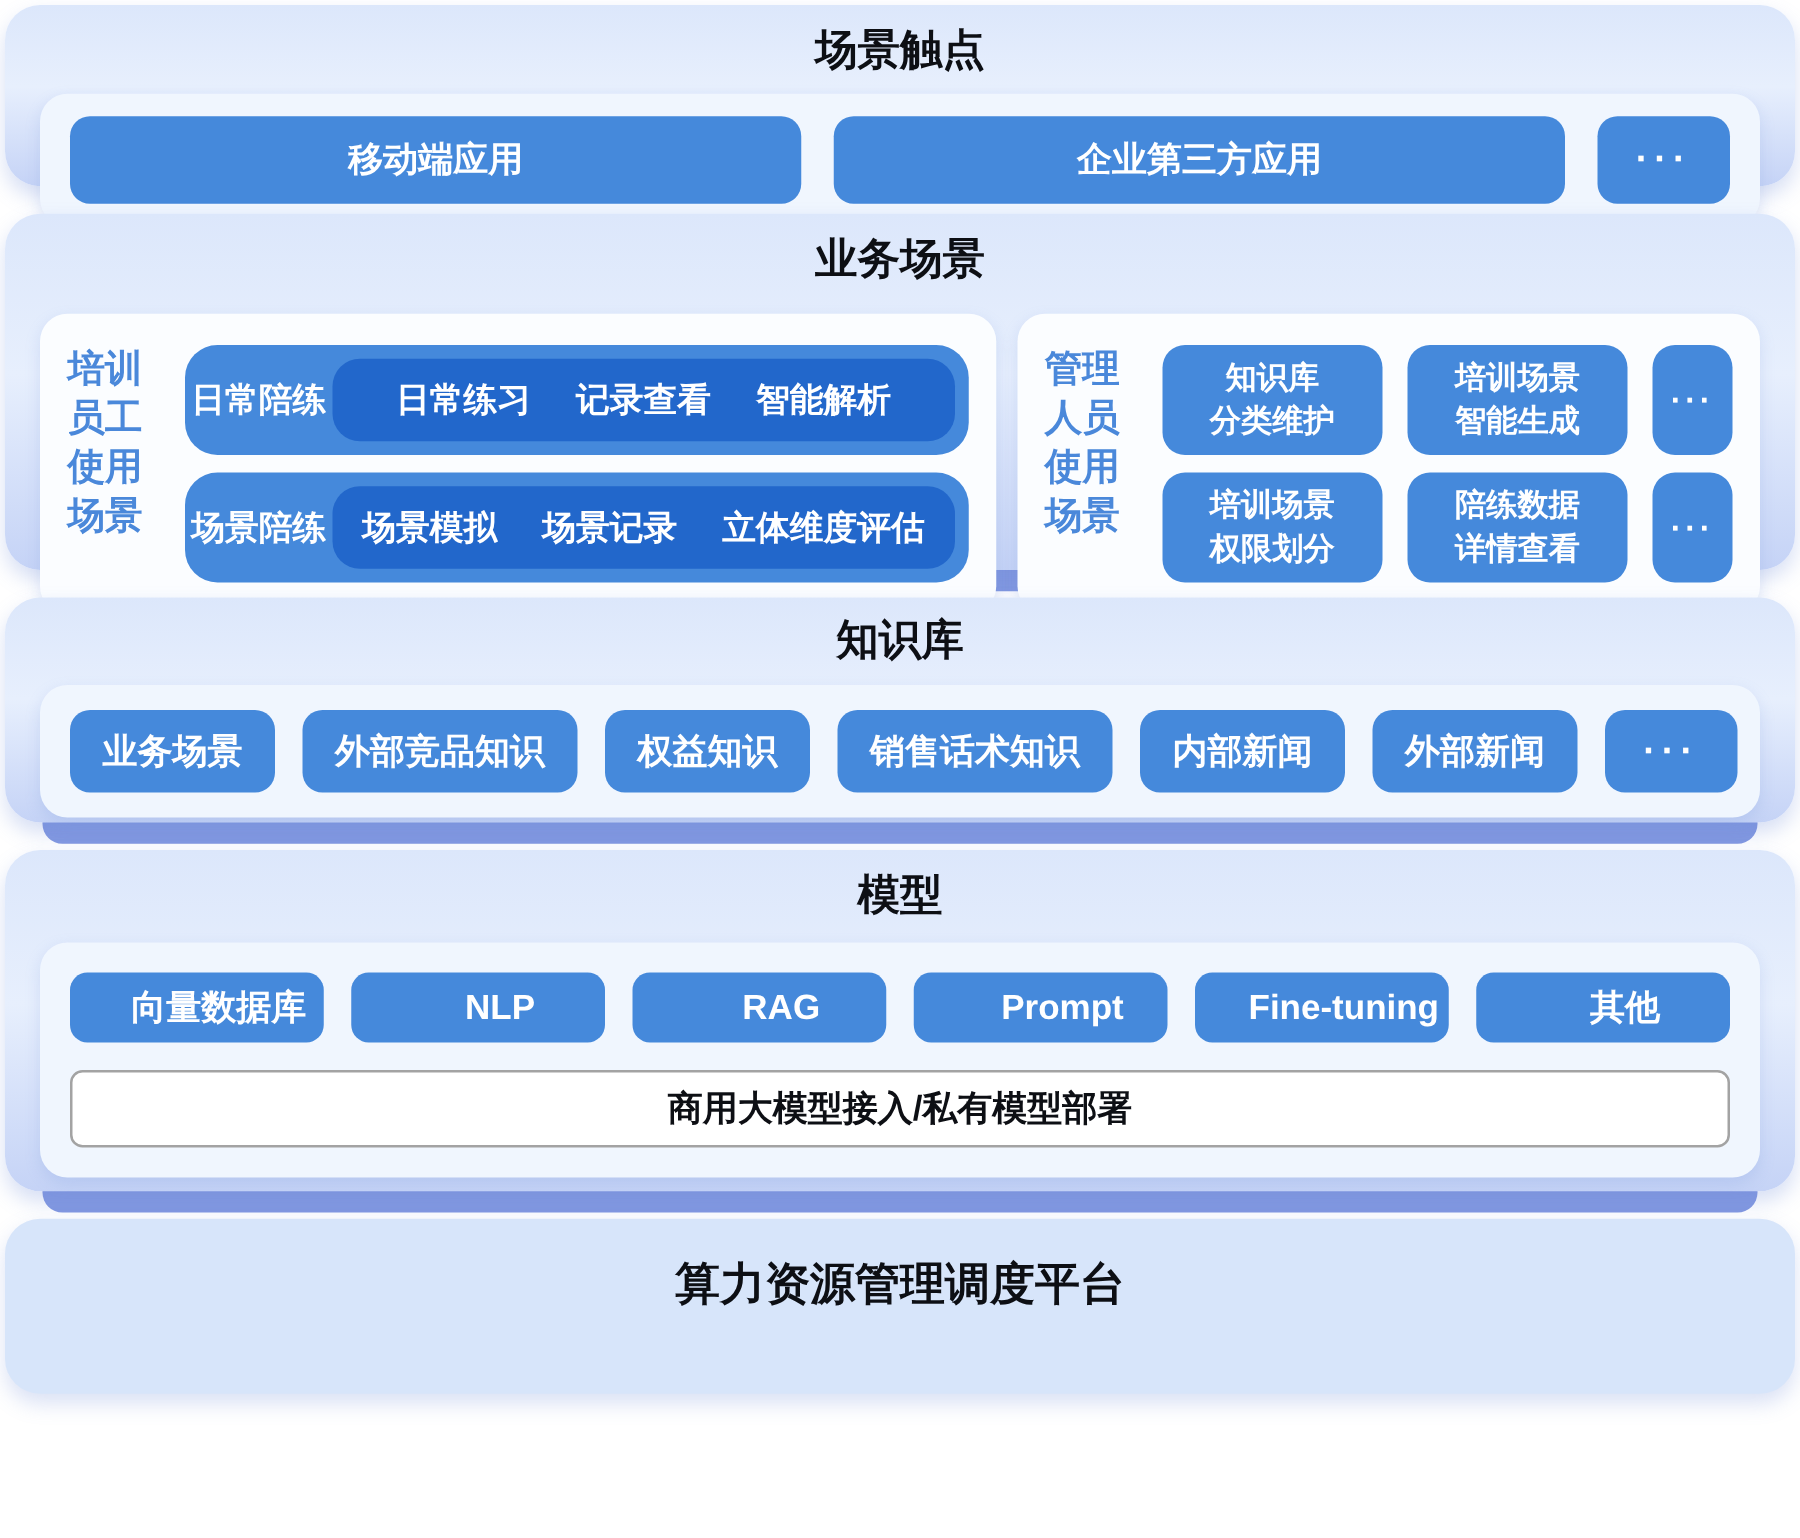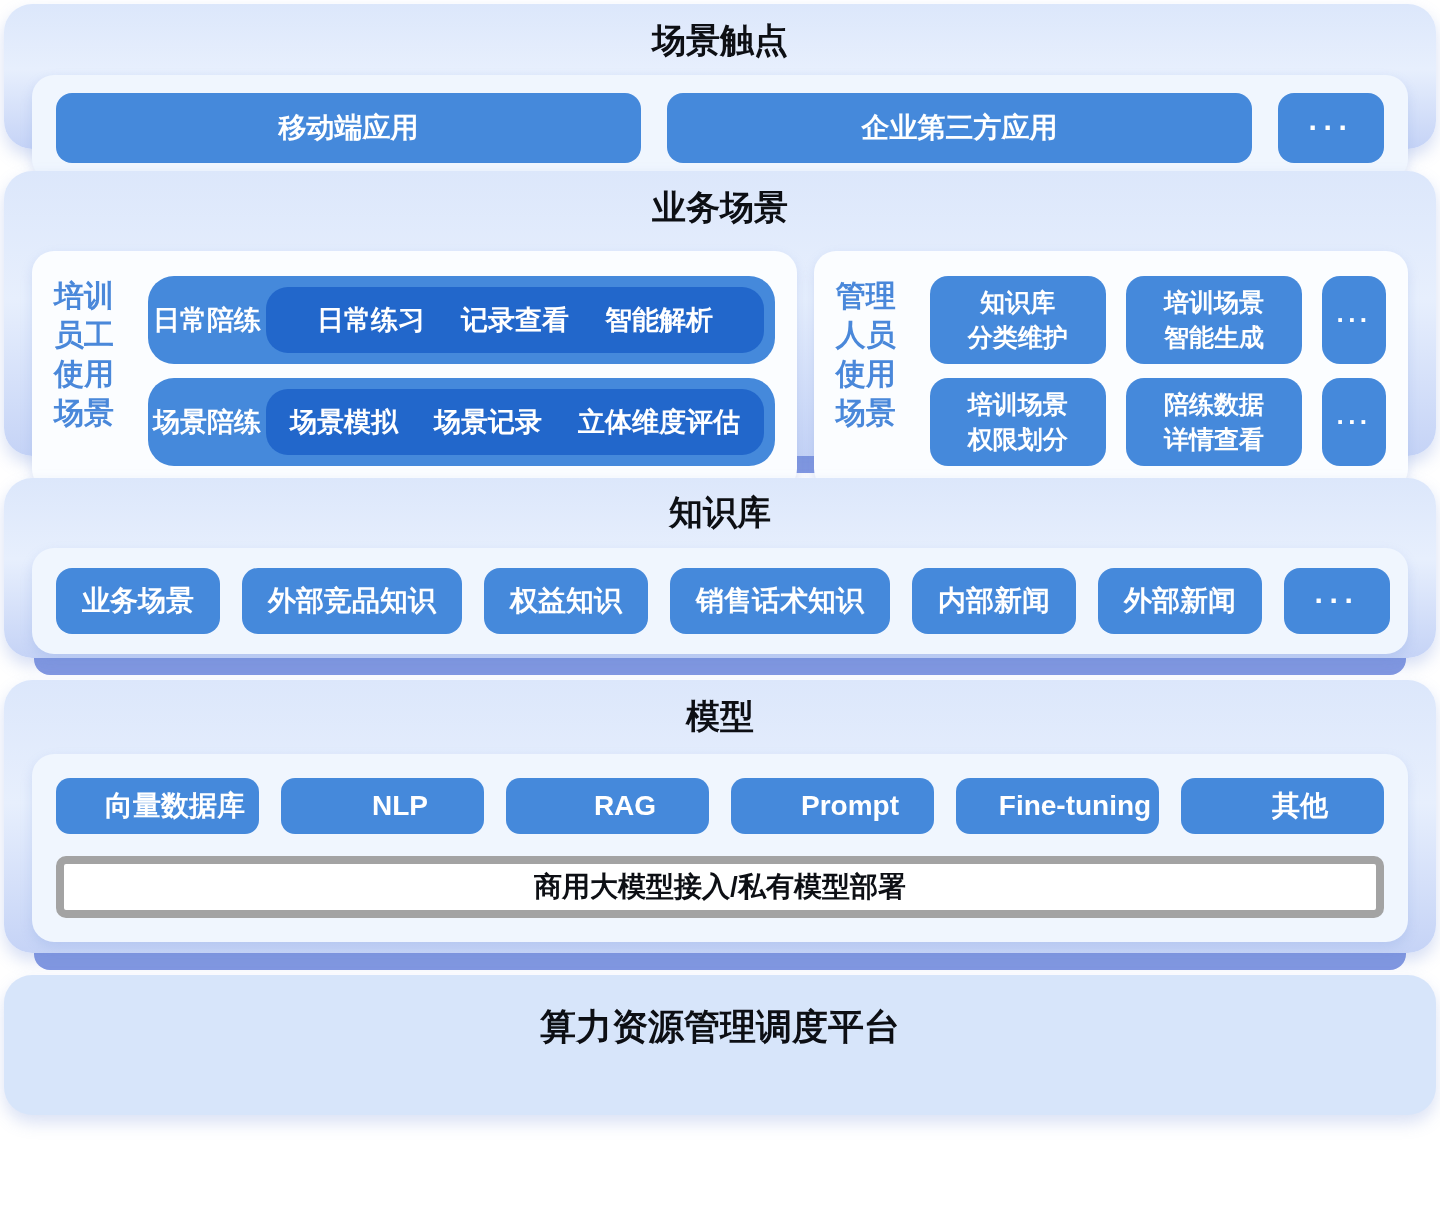--- a/index.html
+++ b/index.html
@@ -79,21 +79,21 @@
   .panel3 .btn { flex: 1 1 auto; height: 66px; padding: 0 26px; white-space: nowrap; }
   .panel3 .more-btn { flex: 0 0 106px; padding: 0; }
 
   
   .card4 { height: 273px; }
   .panel4 { padding: 24px; margin-top: 16px; height: 188px; }
   .mrow { display: flex; gap: 22px; }
   .mrow .btn { flex: 1 1 0; height: 56px; border-radius: 14px; padding-left: 35px; }
   .mbar {
     margin-top: 22px; height: 62px; background: #ffffff;
-    border: 8px solid #a3a3a3; border-radius: 10px;
+    border: 2px solid #a3a3a3; border-radius: 10px;
     display: flex; align-items: center; justify-content: center;
     font-size: 28px; font-weight: bold; color: #0d0f14;
   }
 
   
   .card5 {
     position: relative; z-index: 1; border-radius: 28px; background: #d7e5fa;
     height: 140px; padding-top: 28px; text-align: center;
     box-shadow: 0 8px 16px rgba(110, 140, 215, 0.25);
   }

